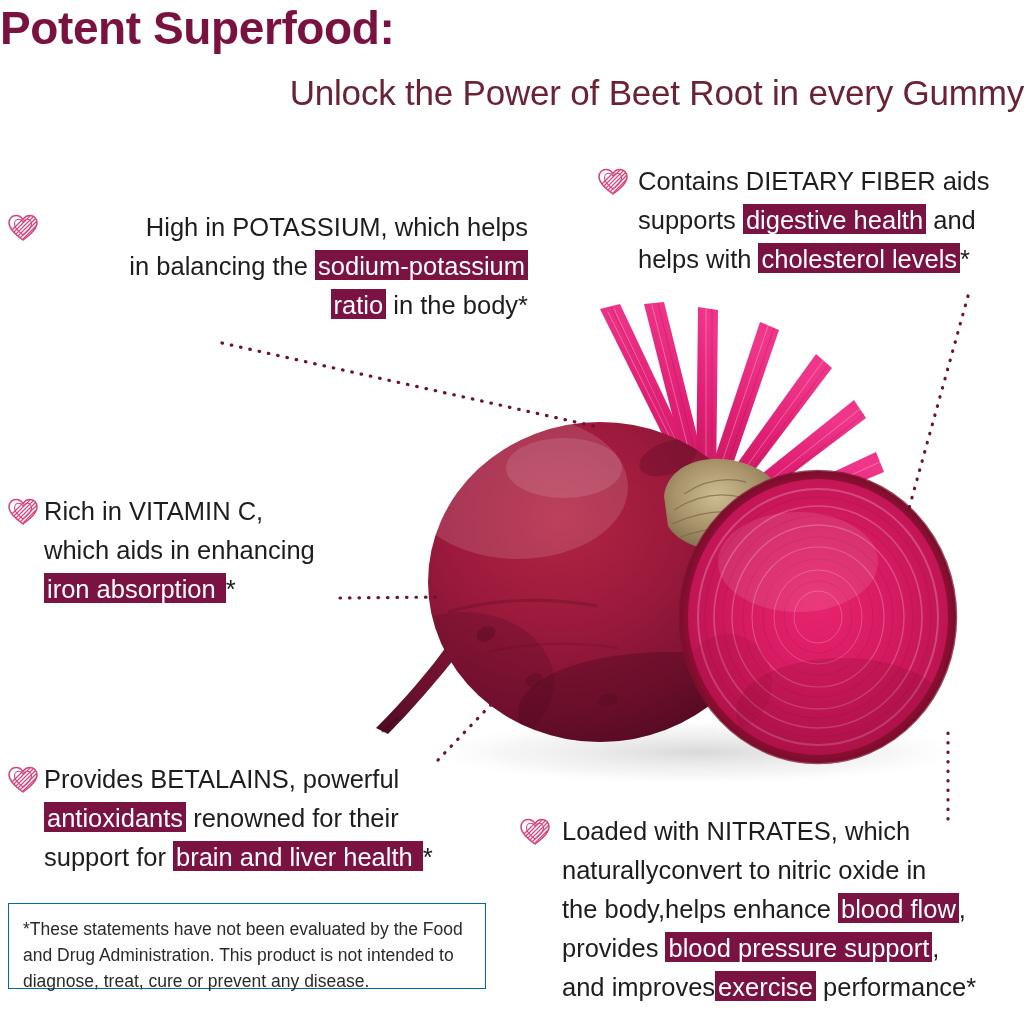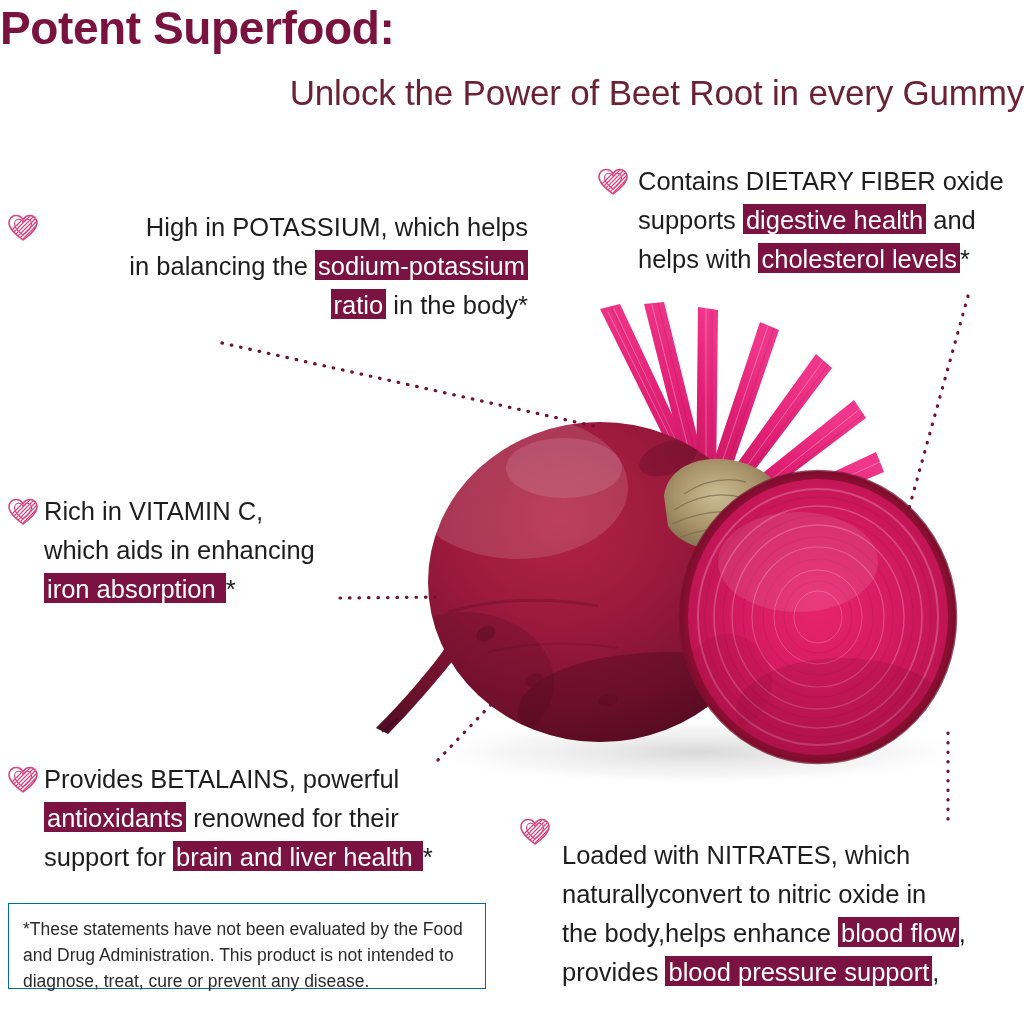--- a/index.html
+++ b/index.html
@@ -79,21 +79,21 @@
   #fact-fiber     { left: 598px; top: 162px; width: 430px; }
   #fact-fiber .body { padding-left: 40px; }
 
   #fact-vitaminc  { left: 8px;  top: 492px; width: 400px; }
   #fact-vitaminc .body { padding-left: 36px; }
 
   #fact-betalains { left: 8px;  top: 760px; width: 510px; }
   #fact-betalains .body { padding-left: 36px; }
 
   #fact-nitrates  { left: 520px; top: 812px; width: 504px; }
-  #fact-nitrates .body { padding-left: 42px; margin-top: 24px; }
+  #fact-nitrates .body { padding-left: 42px; }
 
   
   .disclaimer {
     position: absolute;
     left: 8px;
     top: 903px;
     width: 478px;
     height: 86px;
     border: 1px solid #0369a1;
     box-sizing: border-box;
@@ -299,21 +299,21 @@
             <path d="M15,26 C6,19.5 1,14.5 1,9 C1,4.6 4.2,1.5 8,1.5 C11,1.5 13.6,3.3 15,5.6 C16.4,3.3 19,1.5 22,1.5 C25.8,1.5 29,4.6 29,9 C29,14.5 24,19.5 15,26 Z"></path>
           </clipPath>
       </defs>
       <g clip-path="url(#hc2)" stroke="#d6447f" stroke-width="1.25">
         <path d="M-10,30 L30,-10 M-6,30 L34,-10 M-2,30 L38,-10 M2,30 L42,-10 M6,30 L46,-10 M10,30 L50,-10 M14,30 L54,-10 M18,30 L58,-10 M22,30 L62,-10 M26,30 L66,-10"></path>
       </g>
       <path d="M15,26 C6,19.5 1,14.5 1,9 C1,4.6 4.2,1.5 8,1.5 C11,1.5 13.6,3.3 15,5.6 C16.4,3.3 19,1.5 22,1.5 C25.8,1.5 29,4.6 29,9 C29,14.5 24,19.5 15,26 Z" fill="none" stroke="#d6447f" stroke-width="1.5"></path>
       <path d="M15,21 C9.5,17 6.5,13.6 6.5,10 C6.5,7.2 8.5,5.3 10.8,5.3 C12.6,5.3 14.2,6.4 15,7.9 C15.8,6.4 17.4,5.3 19.2,5.3 C21.5,5.3 23.5,7.2 23.5,10 C23.5,13.6 20.5,17 15,21 Z" fill="none" stroke="#d6447f" stroke-width="1.1"></path>
     </svg>
     <span class="body">
-        <span class="line"><span>Contains DIETARY FIBER oxide</span></span>
+        <span class="line"><span>Contains DIETARY FIBER aids</span></span>
         <span class="line"><span>supports </span><span class="hl">digestive health</span><span> and</span></span>
         <span class="line"><span>helps with </span><span class="hl">cholesterol levels</span><span>*</span></span>
       </span>
   </div>
 
   <div class="fact" id="fact-vitaminc">
     <svg class="heart-icon" viewBox="0 0 30 27" xmlns="http://www.w3.org/2000/svg">
       <defs>
         <clipPath id="hc3">
             <path d="M15,26 C6,19.5 1,14.5 1,9 C1,4.6 4.2,1.5 8,1.5 C11,1.5 13.6,3.3 15,5.6 C16.4,3.3 19,1.5 22,1.5 C25.8,1.5 29,4.6 29,9 C29,14.5 24,19.5 15,26 Z"></path>
@@ -363,20 +363,21 @@
         <path d="M-10,30 L30,-10 M-6,30 L34,-10 M-2,30 L38,-10 M2,30 L42,-10 M6,30 L46,-10 M10,30 L50,-10 M14,30 L54,-10 M18,30 L58,-10 M22,30 L62,-10 M26,30 L66,-10"></path>
       </g>
       <path d="M15,26 C6,19.5 1,14.5 1,9 C1,4.6 4.2,1.5 8,1.5 C11,1.5 13.6,3.3 15,5.6 C16.4,3.3 19,1.5 22,1.5 C25.8,1.5 29,4.6 29,9 C29,14.5 24,19.5 15,26 Z" fill="none" stroke="#d6447f" stroke-width="1.5"></path>
       <path d="M15,21 C9.5,17 6.5,13.6 6.5,10 C6.5,7.2 8.5,5.3 10.8,5.3 C12.6,5.3 14.2,6.4 15,7.9 C15.8,6.4 17.4,5.3 19.2,5.3 C21.5,5.3 23.5,7.2 23.5,10 C23.5,13.6 20.5,17 15,21 Z" fill="none" stroke="#d6447f" stroke-width="1.1"></path>
     </svg>
     <span class="body">
         <span class="line"><span>Loaded with NITRATES, which</span></span>
         <span class="line"><span>naturallyconvert to nitric oxide in</span></span>
         <span class="line"><span>the body,helps enhance </span><span class="hl">blood flow</span><span>,</span></span>
         <span class="line"><span>provides </span><span class="hl">blood pressure support</span><span>,</span></span>
+        <span class="line"><span>and improves</span><span class="hl">exercise</span><span> performance*</span></span>
       </span>
   </div>
 
   <div class="disclaimer">
     <span>*These statements have not been evaluated by the Food and Drug Administration. This product is not intended to diagnose, treat, cure or prevent any disease.</span>
   </div>
 
 </div>
 
 </body></html>

